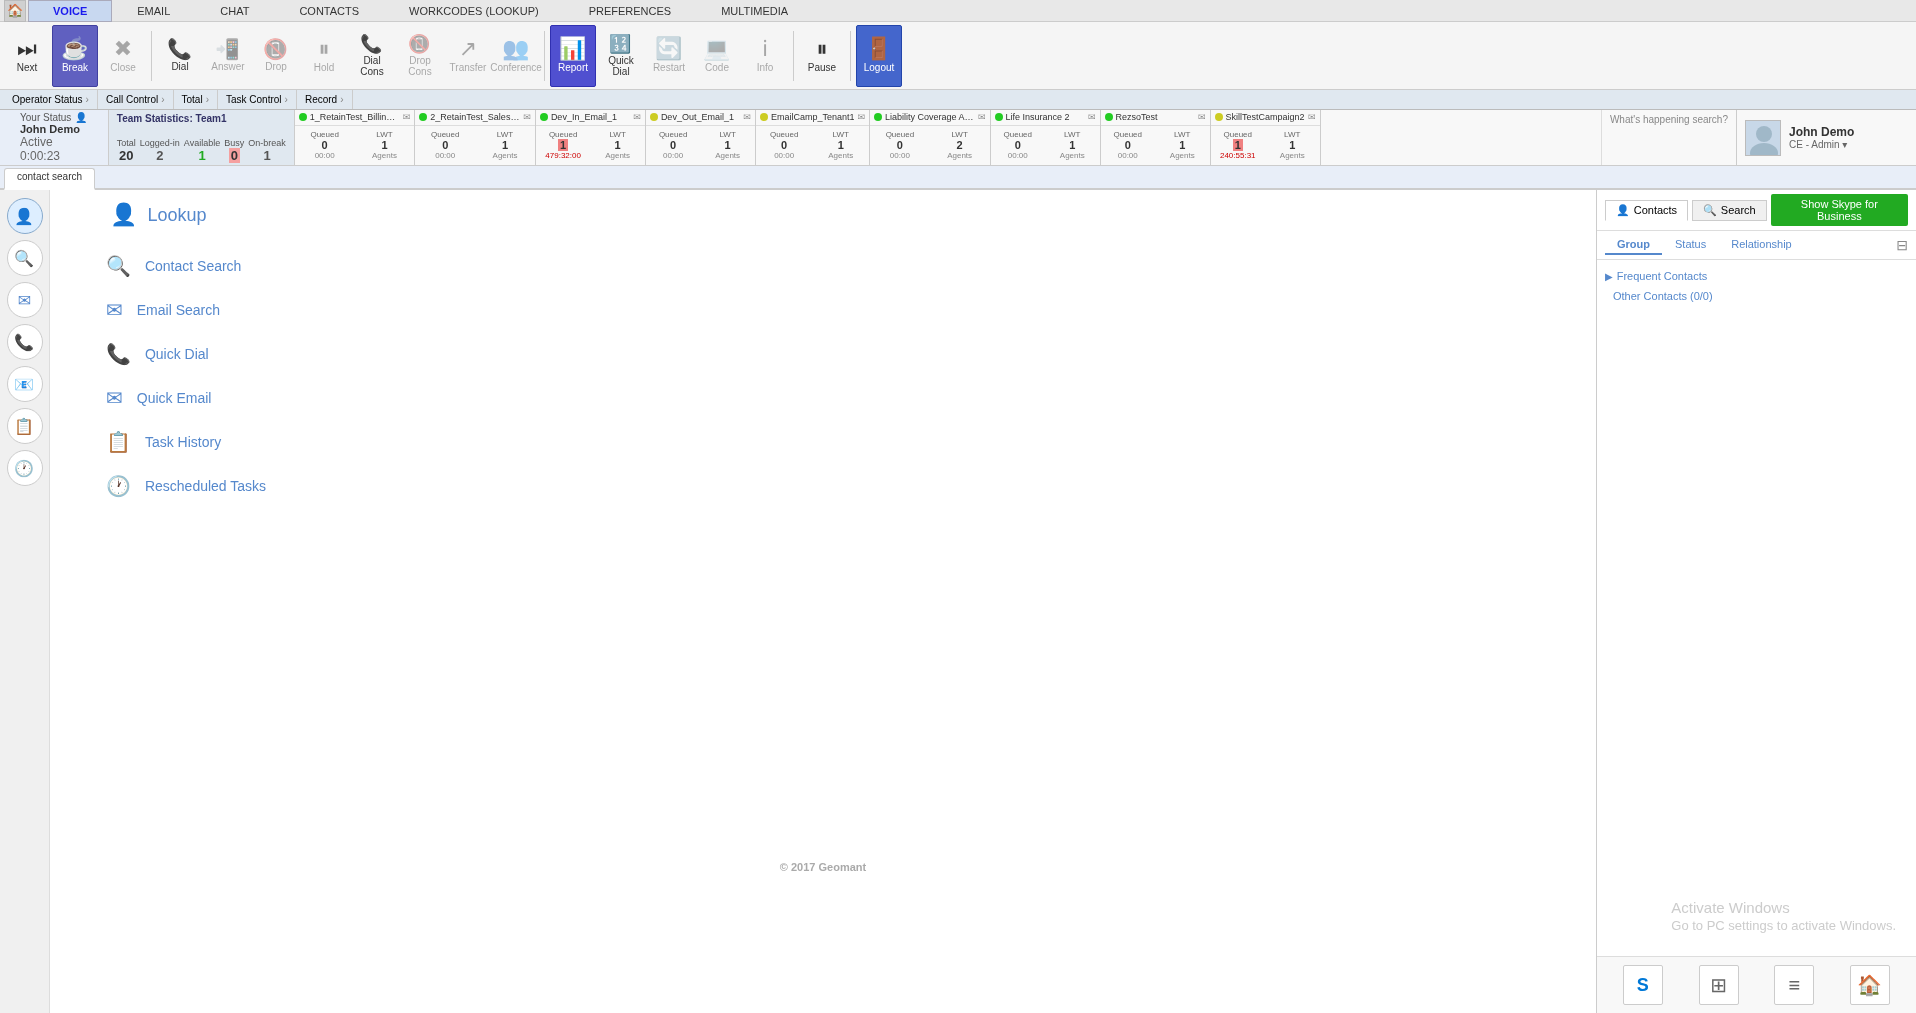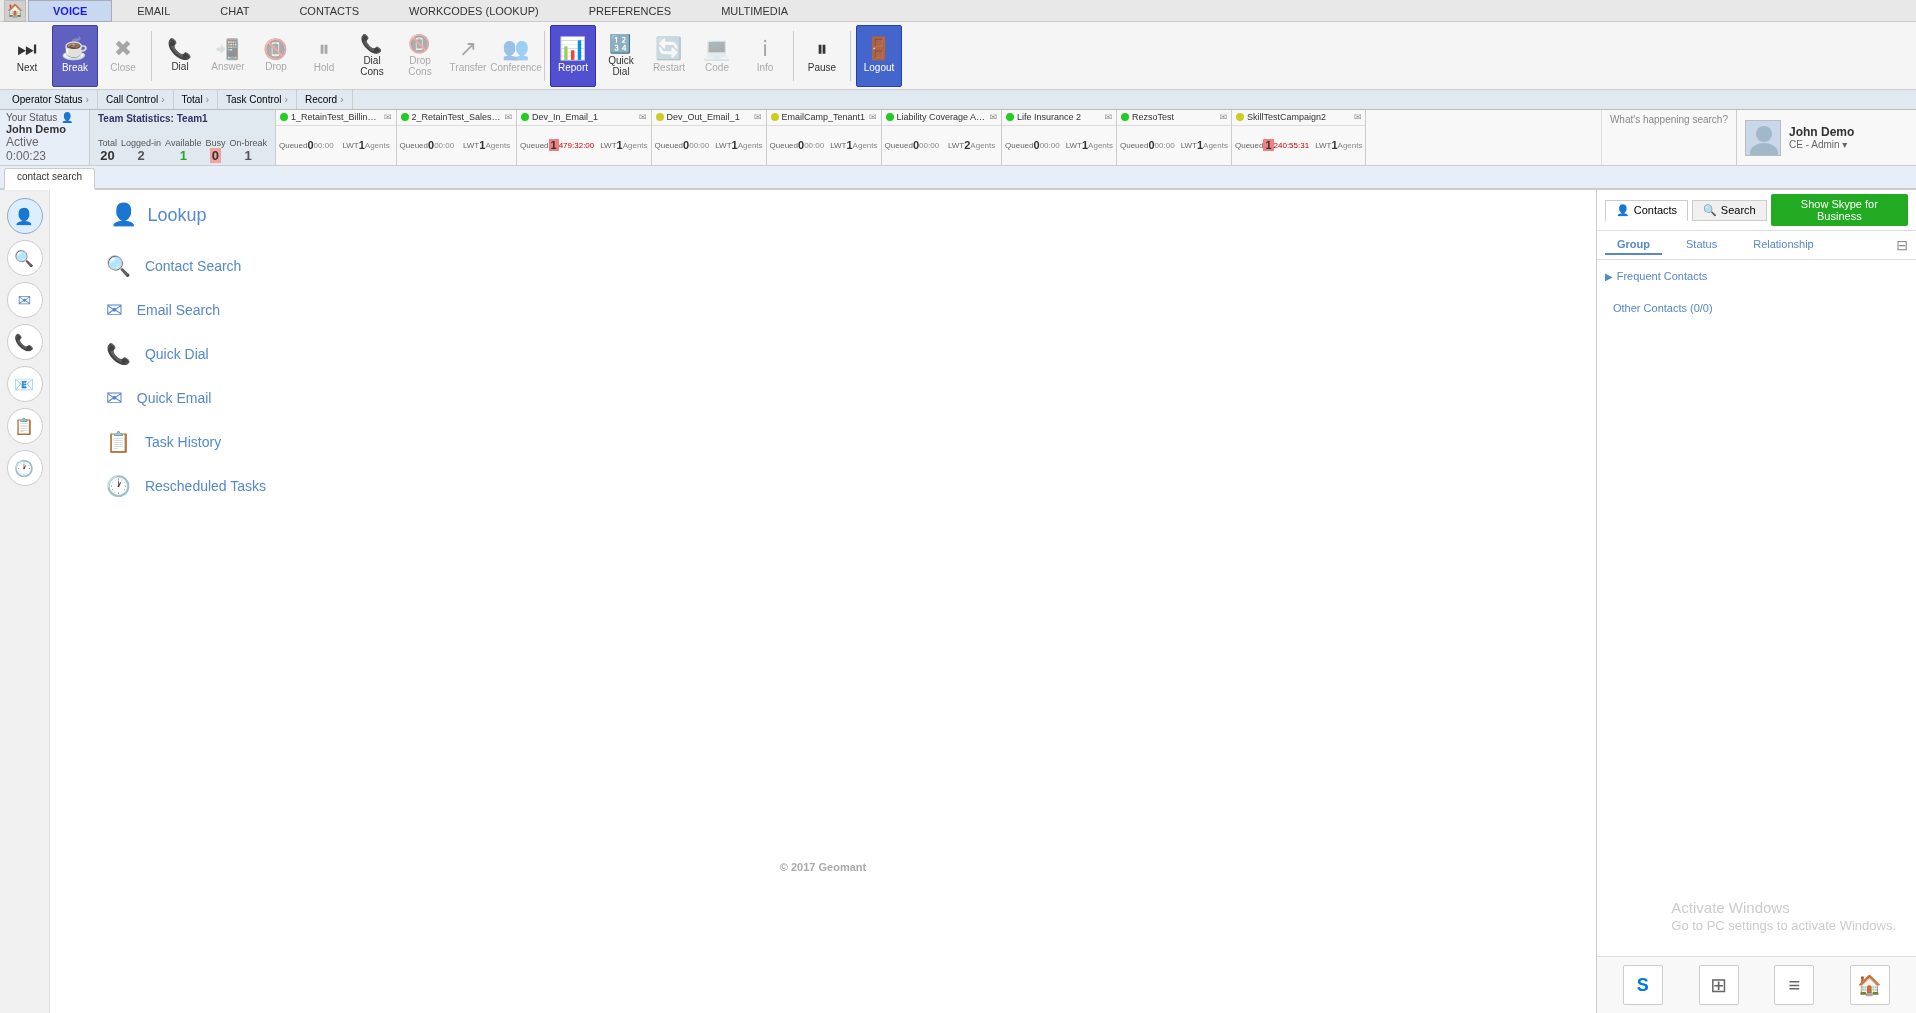--- a/index.html
+++ b/index.html
@@ -101,21 +101,21 @@
       background: #f8f8f8;
       border-bottom: 1px solid #ccc;
       display: flex;
       align-items: stretch;
       height: 56px;
       overflow: hidden;
     }
     .your-status-panel {
       background: #e8eef8;
       border-right: 1px solid #ccc;
-      padding: 2px 6px;
+      padding: 2px 20px;
       display: flex; flex-direction: column; justify-content: center;
       min-width: 90px;
     }
     .your-status-title { font-size: 10px; color: #555; display: flex; align-items: center; gap: 4px; }
     .your-status-name { font-size: 11px; font-weight: bold; color: #333; }
     .your-status-detail { font-size: 12px; color: #666; }
 
     .team-stats-header {
       background: #e0e8f0;
       border-right: 1px solid #ccc;
@@ -141,21 +141,21 @@
     .queue-header {
       padding: 1px 4px;
       font-size: 9px;
       display: flex; align-items: center; gap: 3px;
       height: 16px;
       border-bottom: 1px solid #ddd;
     }
     .queue-dot { width: 8px; height: 8px; border-radius: 50%; display: inline-block; }
     .queue-name { font-size: 9px; color: #333; white-space: nowrap; overflow: hidden; text-overflow: ellipsis; max-width: 90px; }
     .queue-stats { display: flex; gap: 0; height: 40px; }
-    .queue-stat-col { display: flex; flex-direction: row; align-items: center; justify-content: center; flex: 1; padding: 0 3px; }
+    .queue-stat-col { display: flex; flex-direction: column; align-items: center; justify-content: center; flex: 1; padding: 0 3px; }
     .q-label { font-size: 8px; color: #666; }
     .q-val { font-size: 11px; font-weight: bold; color: #333; }
     .q-val.red { background: #f08080; padding: 0 2px; }
     .q-sub { font-size: 8px; color: #888; }
     .q-sub.red { color: #c00; }
 
     .user-panel {
       margin-left: auto;
       display: flex; align-items: center;
       padding: 2px 8px;
@@ -287,41 +287,41 @@
       padding: 4px 10px;
       font-size: 11px;
       cursor: pointer;
       border-radius: 2px;
     }
 
     .rp-sub-tabs {
       display: flex; align-items: center;
       padding: 4px 8px;
       border-bottom: 1px solid #ddd;
-      gap: 12px;
+      gap: 1px;
     }
     .rp-sub-tab {
       padding: 3px 12px;
       font-size: 11px;
       cursor: pointer;
       color: #5588cc;
       border-bottom: 2px solid transparent;
     }
     .rp-sub-tab.active { color: #5588cc; border-bottom-color: #5588cc; font-weight: bold; }
     .rp-config-icon { margin-left: auto; font-size: 14px; cursor: pointer; color: #888; }
 
     .rp-content { flex: 1; padding: 6px 8px; overflow-y: auto; }
     .rp-section-header {
       display: flex; align-items: center; gap: 4px;
       color: #5588cc; font-size: 11px;
       padding: 4px 0;
       cursor: pointer;
     }
     .rp-chevron { font-size: 10px; }
-    .rp-other-contacts { font-size: 11px; color: #5588cc; padding: 4px 8px; margin-top: 12px; }
+    .rp-other-contacts { font-size: 11px; color: #5588cc; padding: 4px 8px; }
 
     .rp-bottom-bar {
       border-top: 1px solid #ddd;
       padding: 8px;
       display: flex; justify-content: space-around; align-items: center;
       background: #f8f8f8;
     }
     .rp-bottom-icon {
       width: 40px; height: 40px;
       border: 1px solid #ccc;

